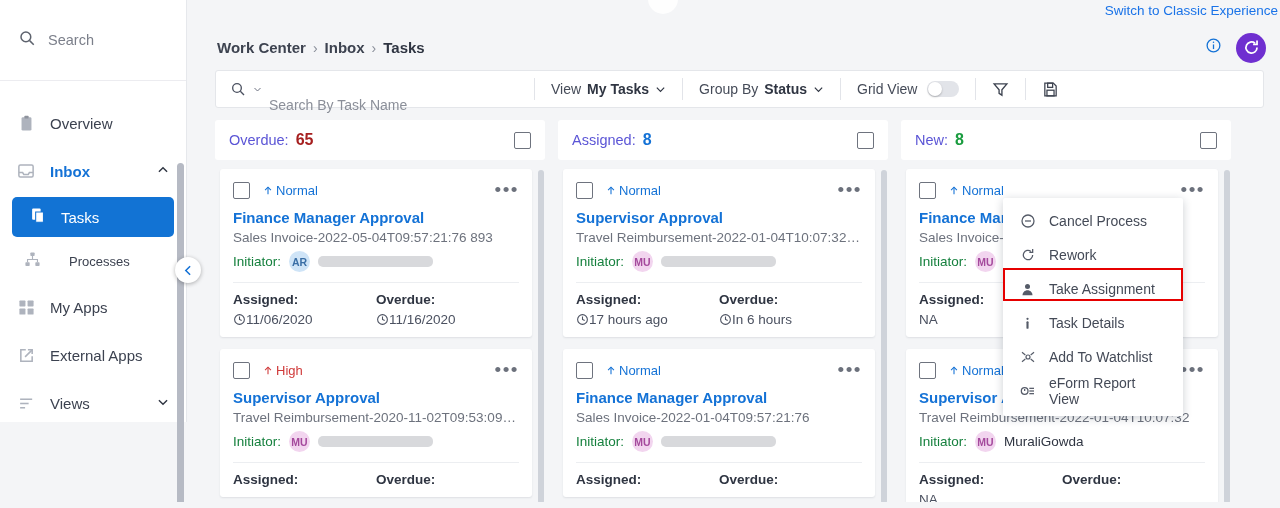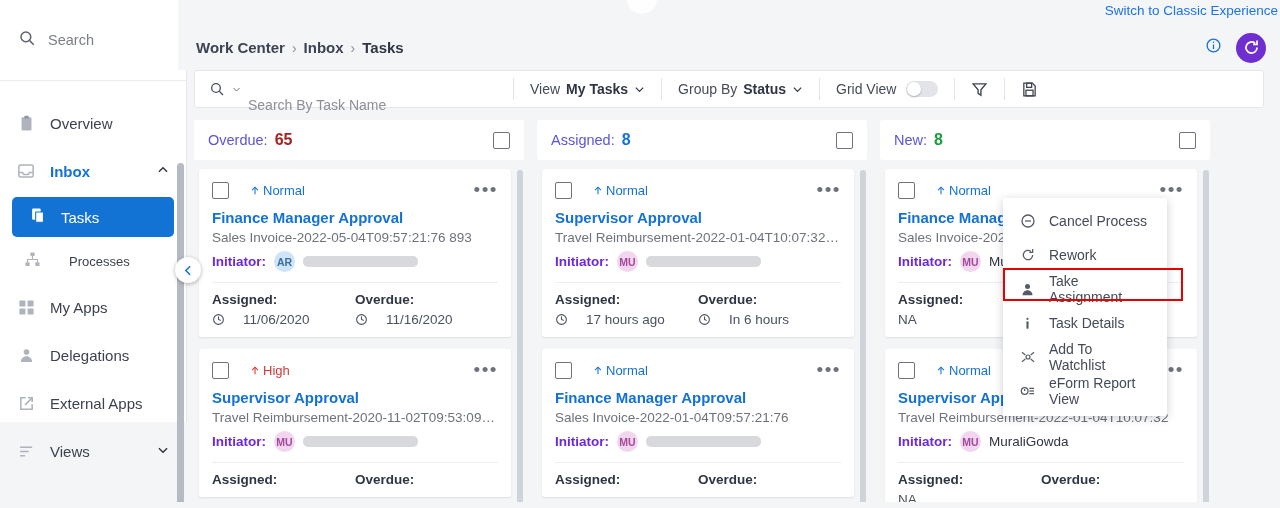--- a/index.html
+++ b/index.html
@@ -46,21 +46,21 @@
     position: absolute; right: 2px; top: 82px; width: 7px; height: 400px;
     background: #b6bac4; border-radius: 4px;
   }
   .collapse-btn {
     position: absolute; left: 175px; top: 257px; width: 26px; height: 26px;
     border-radius: 50%; background: #fff; box-shadow: 0 1px 4px rgba(0,0,0,.3);
     display: flex; align-items: center; justify-content: center; cursor: pointer; z-index: 30;
   }
 
   
-  .main { position: absolute; left: 178px; top: 0; right: 0; height: 508px; }
+  .main { position: absolute; left: 199px; top: 0; right: 0; height: 508px; }
   .topstrip { height: 25px; position: relative; background: #f4f5f7; }
   .topstrip .ghost {
     position: absolute; left: 449px; top: -16px; width: 30px; height: 30px;
     border-radius: 50%; background: #fff; opacity: .85;
   }
   .switch-link {
     position: absolute; right: 2px; top: 3px; font-size: 13.5px;
     color: #1a73e8; cursor: pointer; white-space: nowrap;
   }
   .breadcrumbbar {
@@ -114,45 +114,45 @@
     flex: 1 1 auto; overflow: hidden; padding: 9px 0 0 0; position: relative;
   }
   .col-scroll {
     position: absolute; right: 1px; top: 10px; width: 6px; bottom: 4px;
     background: #cfd3da; border-radius: 4px;
   }
   .card {
     background: #fff; border-radius: 3px; margin: 0 13px 12px 5px;
     padding: 11px 13px 10px 13px; box-shadow: 0 1px 2px rgba(30,40,60,.10);
   }
-  .card-top { display: flex; align-items: center; gap: 21px; height: 20px; }
+  .card-top { display: flex; align-items: center; gap: 13px; height: 20px; }
   .card-chk { width: 17px; height: 17px; border: 1.6px solid #6e737e; border-radius: 2px; background: #fff; cursor: pointer; }
   .prio { font-size: 13px; display: flex; align-items: center; gap: 3px; }
   .prio.normal { color: #1472d6; }
   .prio.high { color: #d03a3a; }
   .dots { margin-left: auto; color: #6c717c; font-size: 19px; letter-spacing: 1.5px; line-height: 10px; cursor: pointer; }
   .card-title { color: #1472d6; font-size: 15px; font-weight: 700; margin-top: 9px; cursor: pointer; }
   .card-sub { color: #6d727d; font-size: 13.5px; margin-top: 4px; white-space: nowrap; overflow: hidden; text-overflow: ellipsis; }
   .card-init { display: flex; align-items: center; gap: 8px; margin-top: 6px; }
-  .card-init .k { font-size: 13.5px; color: #6d28d9; font-weight: 700; }
+  .card-init .k { font-size: 13.5px; color: #15803d; font-weight: 400; }
   .avatar { width: 21px; height: 21px; border-radius: 50%; font-size: 10.5px; display: flex; align-items: center; justify-content: center; font-weight: 700; }
   .avatar.ar { background: #cfe4f7; color: #3a6ea5; }
   .avatar.mu { background: #f2d5ef; color: #a4499c; }
   .redact { height: 11px; width: 115px; border-radius: 5px; background: #d8d9dc; }
   .initname { font-size: 13.5px; color: #2f3542; }
   .card-hr { height: 1px; background: #eceef1; margin: 10px 0 9px 0; }
   .card-meta { display: flex; }
   .meta { flex: 1 1 50%; }
   .meta .k { font-size: 13.5px; color: #2f3542; font-weight: 700; }
-  .meta .v { font-size: 13.5px; color: #4b5160; display: flex; align-items: center; gap: 18px; margin-top: 5px; }
+  .meta .v { font-size: 13.5px; color: #4b5160; display: flex; align-items: center; gap: 0; margin-top: 5px; }
   .meta .na { font-size: 13.5px; color: #4b5160; margin-top: 5px; }
 
   
   .ctxmenu {
-    position: absolute; left: 1003px; top: 198px; width: 164px;
+    position: absolute; left: 1003px; top: 198px; width: 180px;
     background: #fff; border-radius: 2px; box-shadow: 0 2px 10px rgba(25,35,60,.22);
     padding: 6px 0 8px 0; z-index: 50;
   }
   .ctxitem {
     height: 34px; display: flex; align-items: center; gap: 13px;
     padding: 0 16px; font-size: 14px; color: #444a57; cursor: pointer;
   }
   .ctxitem .ic { width: 17px; display: flex; align-items: center; justify-content: center; flex: 0 0 17px; }
   .ctxhi {
     position: absolute; left: 1003px; top: 268px; width: 180px; height: 33px;
@@ -229,29 +229,20 @@
           <svg width="17" height="17" viewBox="0 0 24 24" fill="#aeb3bd">
               <rect x="2" y="2" width="8.5" height="8.5" rx="1"></rect>
               <rect x="13.5" y="2" width="8.5" height="8.5" rx="1"></rect>
               <rect x="2" y="13.5" width="8.5" height="8.5" rx="1"></rect>
               <rect x="13.5" y="13.5" width="8.5" height="8.5" rx="1"></rect>
             </svg>
         </span>
         <span class="lbl">My Apps</span>
       </div>
 
-      <div class="sb-item">
-        <span class="ic">
-          <svg width="17" height="17" viewBox="0 0 24 24" fill="#aeb3bd">
-              <circle cx="12" cy="7" r="4"></circle>
-              <path d="M4 21c0-4.4 3.6-8 8-8s8 3.6 8 8z"></path>
-            </svg>
-        </span>
-        <span class="lbl">Delegations</span>
-      </div>
 
       <div class="sb-item">
         <span class="ic">
           <svg width="17" height="17" viewBox="0 0 24 24" fill="none" stroke="#aeb3bd" stroke-width="2.2">
               <path d="M20 13v7H4V4h7"></path>
               <path d="M14 4h6v6"></path>
               <line x1="10" y1="14" x2="20" y2="4"></line>
             </svg>
         </span>
         <span class="lbl">External Apps</span>

